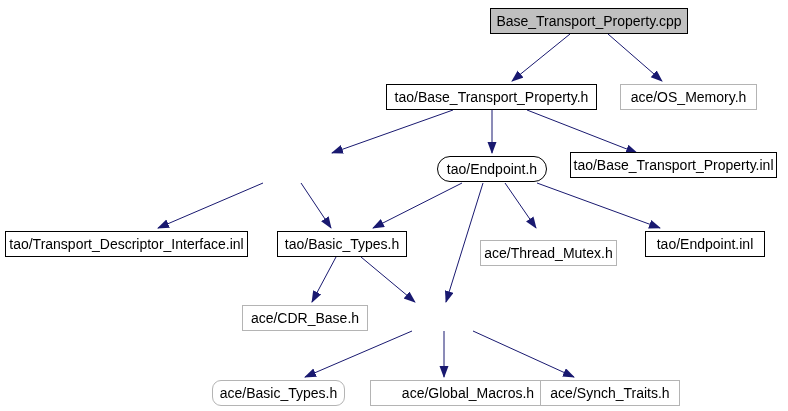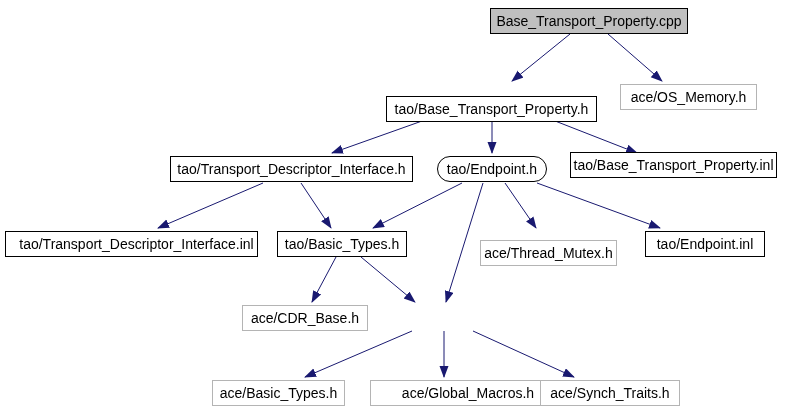--- a/index.html
+++ b/index.html
@@ -71,40 +71,39 @@
       <line x1="336" y1="257" x2="312" y2="302" marker-end="url(#arrow)"></line>
       <line x1="361" y1="257" x2="415" y2="302" marker-end="url(#arrow)"></line>
       <line x1="412" y1="331" x2="305" y2="377" marker-end="url(#arrow)"></line>
       <line x1="444" y1="331" x2="444" y2="377" marker-end="url(#arrow)"></line>
       <line x1="473" y1="331" x2="574" y2="377" marker-end="url(#arrow)"></line>
     </g>
   </svg>
 
   <div class="node root" style="left:490px; top:8px; width:196px;">Base_Transport_Property.cpp</div>
 
-  <div class="node" style="left:386px; top:84px; width:209px;margin-top:12px;">tao/Base_Transport_Property.h</div>
+  <div class="node" style="left:386px; top:84px; width:209px;">tao/Base_Transport_Property.h</div>
 
   <div class="node external" style="left:620px; top:84px; width:135px;">ace/OS_Memory.h</div>
 
-  <div class="node" style="left:170px; top:156px; width:241px;">tao/Transport_Descriptor_Interface.h</div>
 
   <div class="node" style="left:437px; top:156px; width:108px;border-radius:13px;">tao/Endpoint.h</div>
 
   <div class="node" style="left:570px; top:152px; width:205px;">tao/Base_Transport_Property.inl</div>
 
-  <div class="node" style="left:5px; top:231px; width:241px;padding-left:10px;">tao/Transport_Descriptor_Interface.inl</div>
+  <div class="node" style="left:5px; top:231px; width:241px;">tao/Transport_Descriptor_Interface.inl</div>
 
   <div class="node" style="left:277px; top:231px; width:128px;">tao/Basic_Types.h</div>
 
   <div class="node external" style="left:480px; top:231px; width:135px;margin-top:9px;">ace/Thread_Mutex.h</div>
 
   <div class="node" style="left:645px; top:231px; width:118px;">tao/Endpoint.inl</div>
 
   <div class="node external" style="left:242px; top:305px; width:124px;">ace/CDR_Base.h</div>
 
 
-  <div class="node external" style="left:212px; top:380px; width:131px;">ace/Basic_Types.h</div>
+  <div class="node external" style="left:212px; top:380px; width:131px;border-radius:9px;">ace/Basic_Types.h</div>
 
   <div class="node external" style="left:370px; top:380px; width:146px;padding-left:24px;">ace/Global_Macros.h</div>
 
   <div class="node external" style="left:540px; top:380px; width:138px;">ace/Synch_Traits.h</div>
 
 </div>
 
 </body></html>

